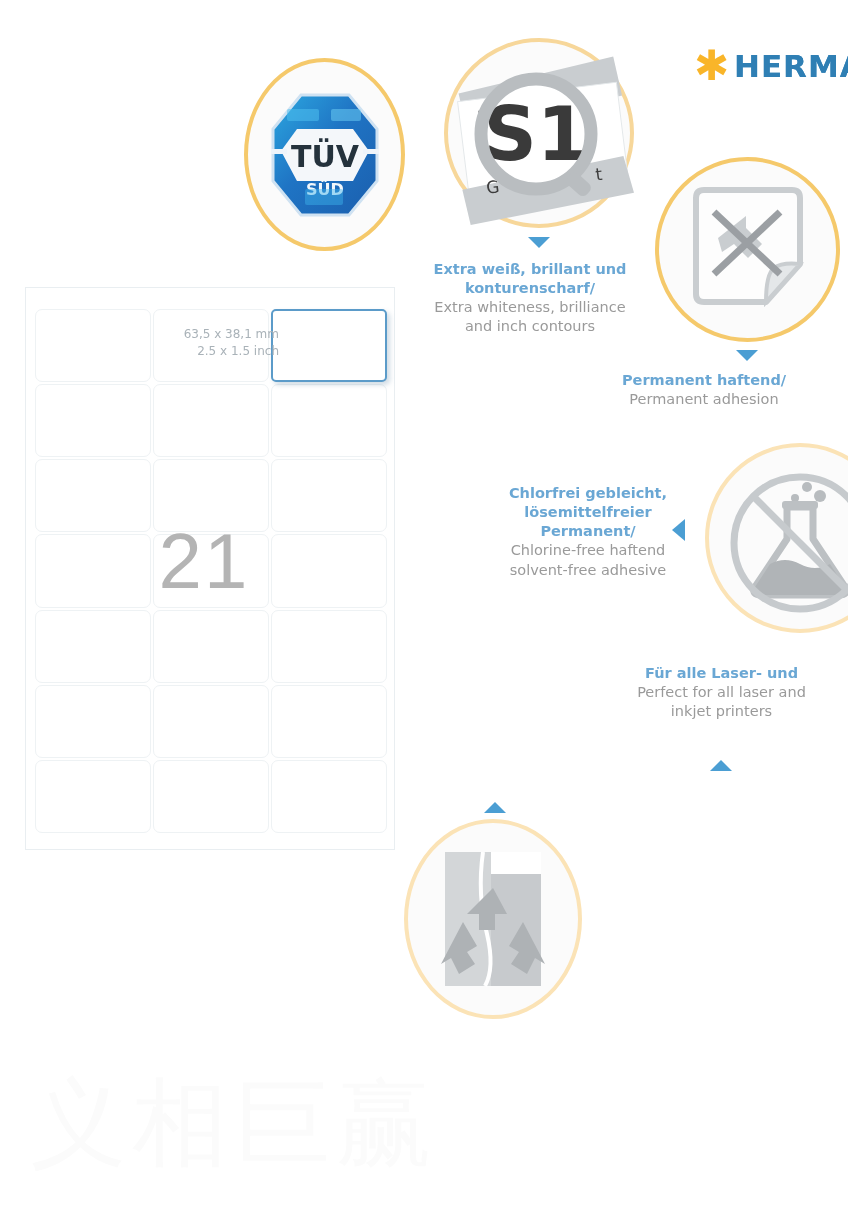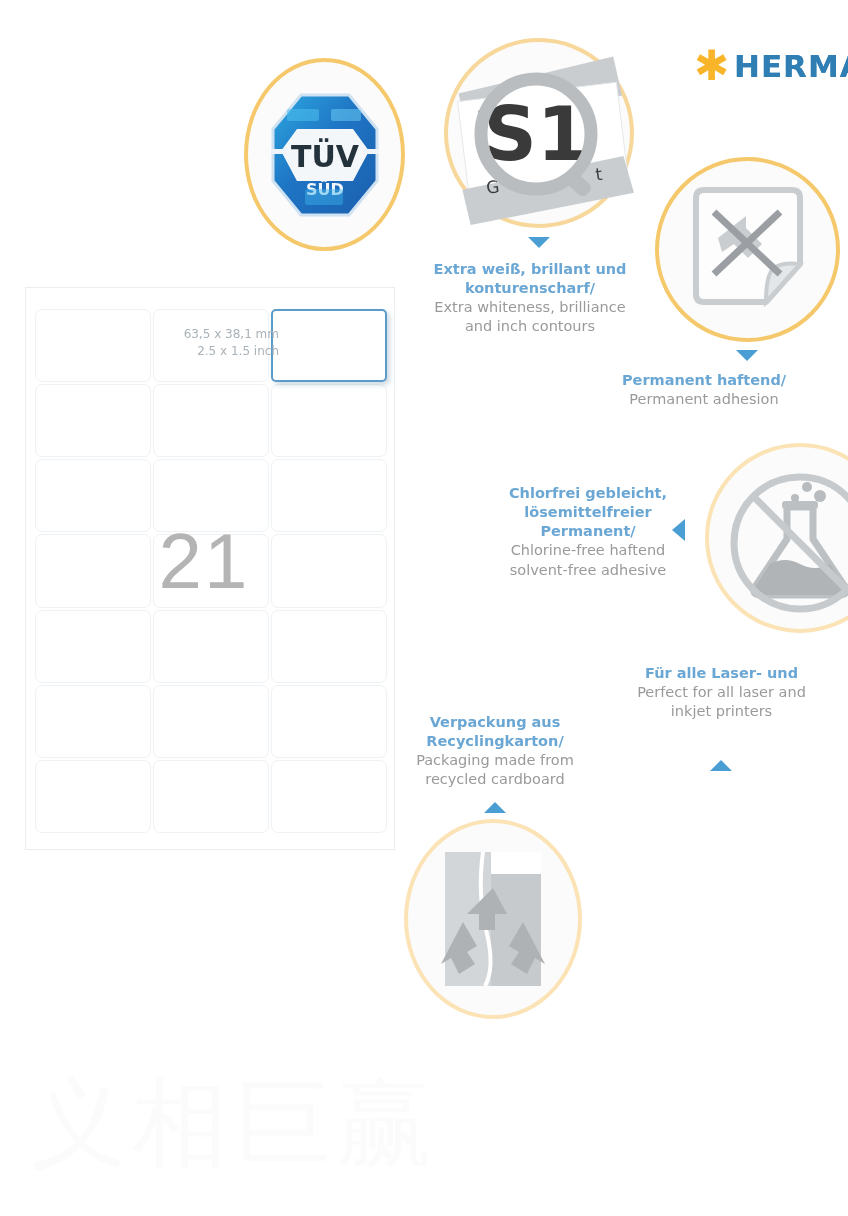--- a/index.html
+++ b/index.html
@@ -186,26 +186,20 @@
     </svg>
   </div>
 
   <div class="cap" style="left:614px;top:664px;width:215px;">
     <span class="de">Für alle Laser- und</span>
     <span class="en">Perfect for all laser and</span>
     <span class="en">inkjet printers</span>
   </div>
   <div class="tri tri-up" style="left:710px;top:760px;"></div>
 
-  <div class="cap" style="left:396px;top:713px;width:198px;">
-    <span class="de">Verpackung aus</span>
-    <span class="de">Recyclingkarton/</span>
-    <span class="en">Packaging made from</span>
-    <span class="en">recycled cardboard</span>
-  </div>
   <div class="tri tri-up" style="left:484px;top:802px;"></div>
   <div class="ring pale" style="left:404px;top:819px;width:178px;height:200px;border-radius:50%;">
     <svg width="120" height="150" viewBox="0 0 120 150">
       <rect x="12" y="8" width="96" height="134" fill="#d3d6d8"></rect>
       <rect x="58" y="8" width="50" height="22" fill="#ffffff"></rect>
       <rect x="58" y="30" width="50" height="112" fill="#c7cacd"></rect>
       <path d="M50 8 Q44 50 54 90 Q62 124 52 142" stroke="#ffffff" stroke-width="4" fill="none"></path>
       <g fill="#aeb2b5">
         <polygon points="60,44 74,70 62,70 62,86 46,86 46,70 34,70"></polygon>
         <polygon points="30,78 44,102 34,108 42,120 26,130 18,114 8,120"></polygon>

